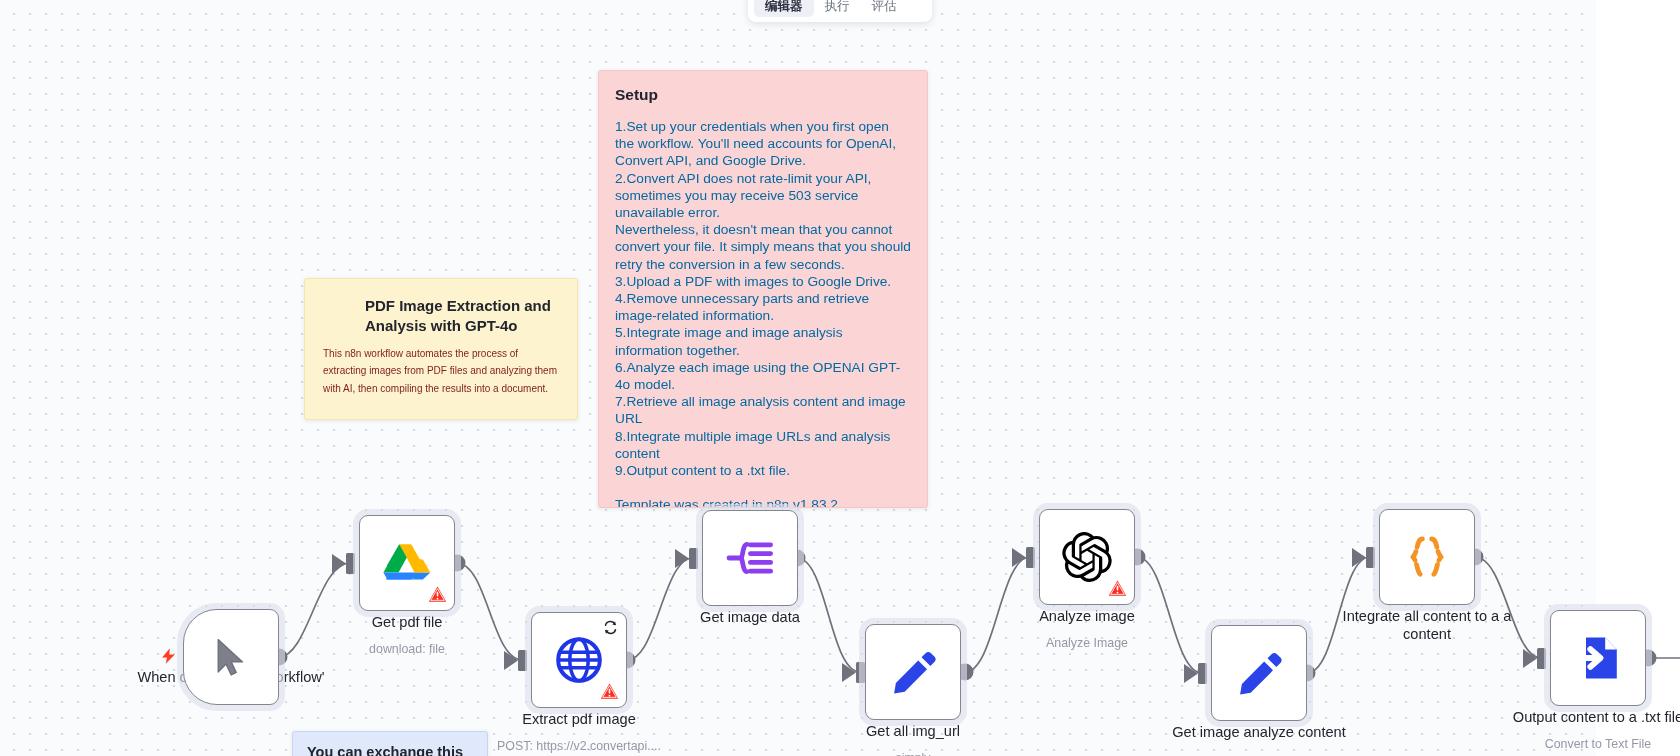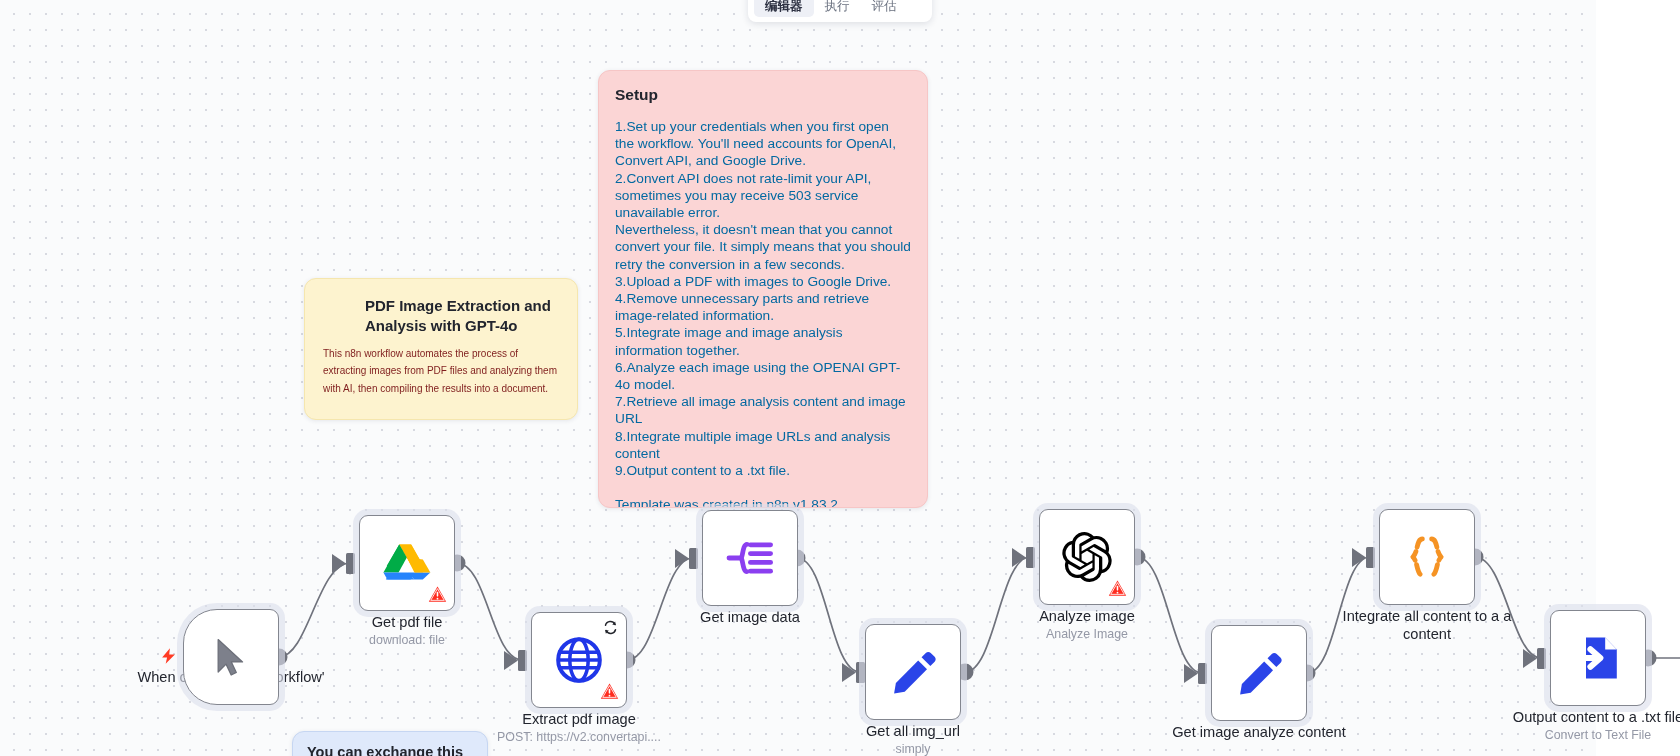--- a/index.html
+++ b/index.html
@@ -35,21 +35,21 @@
     border-radius: 5px;
     line-height: 16px;
     white-space: nowrap;
     cursor: pointer;
   }
   .tab.active { background: #eef0f6; color: #2d3142; font-weight: 600; }
 
   
   .sticky {
     position: absolute;
-    border-radius: 12px;
+    border-radius: 3px;
     padding: 14px 16px 14px 16px;
     box-shadow: 0 1px 4px rgba(40,45,80,.10);
     overflow: hidden;
   }
   .sticky .s-title {
     font-weight: bold; font-size: 15px;
     color: #22252e; margin: 0 0 11px 0;
     line-height: 20px;
   }
   .sticky .s-body {
@@ -107,21 +107,21 @@
     text-align: center;
     font-size: 14.6px; line-height: 18px;
     color: #22252e; font-weight: 400;
     width: 200px;
     cursor: default;
   }
   .node-sub {
     display: block;
     font-size: 12.4px; line-height: 16px;
     color: #9498a6; font-weight: 400;
-    margin-top: 1px;
+    margin-top: 10px;
   }
 
   
   .warn {
     position: absolute; right: 7px; bottom: 6px;
     width: 19px; height: 19px;
   }
   
   .retry {
     position: absolute; right: 8px; top: 7px;

